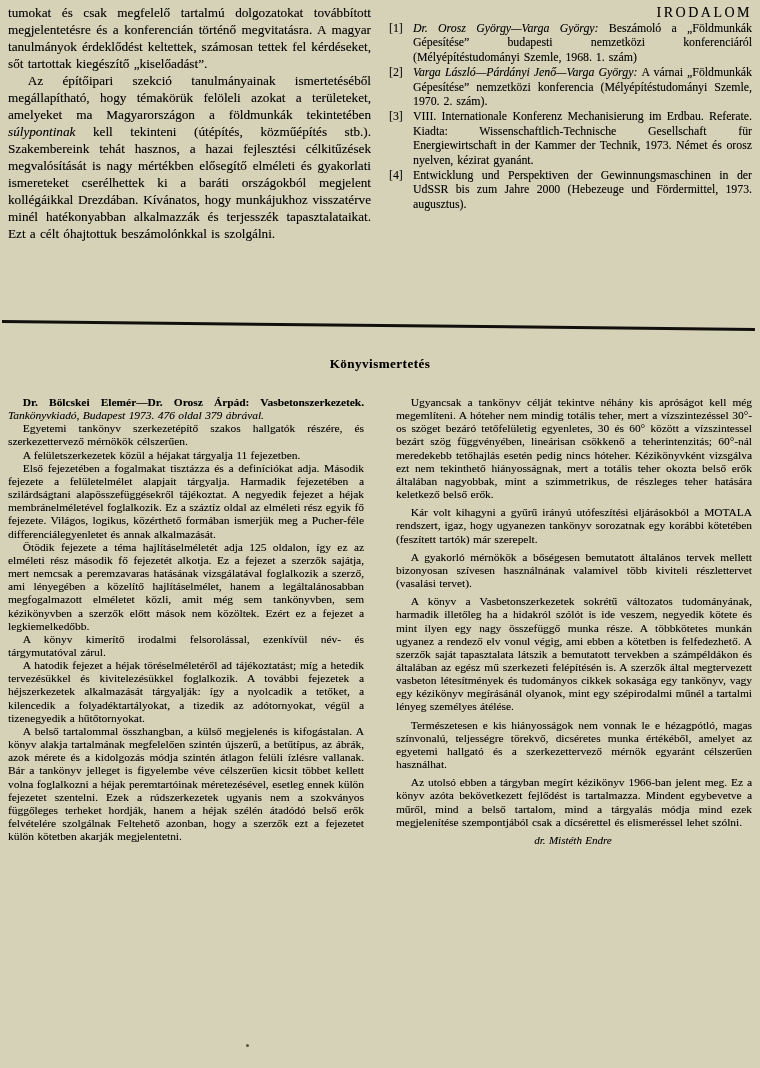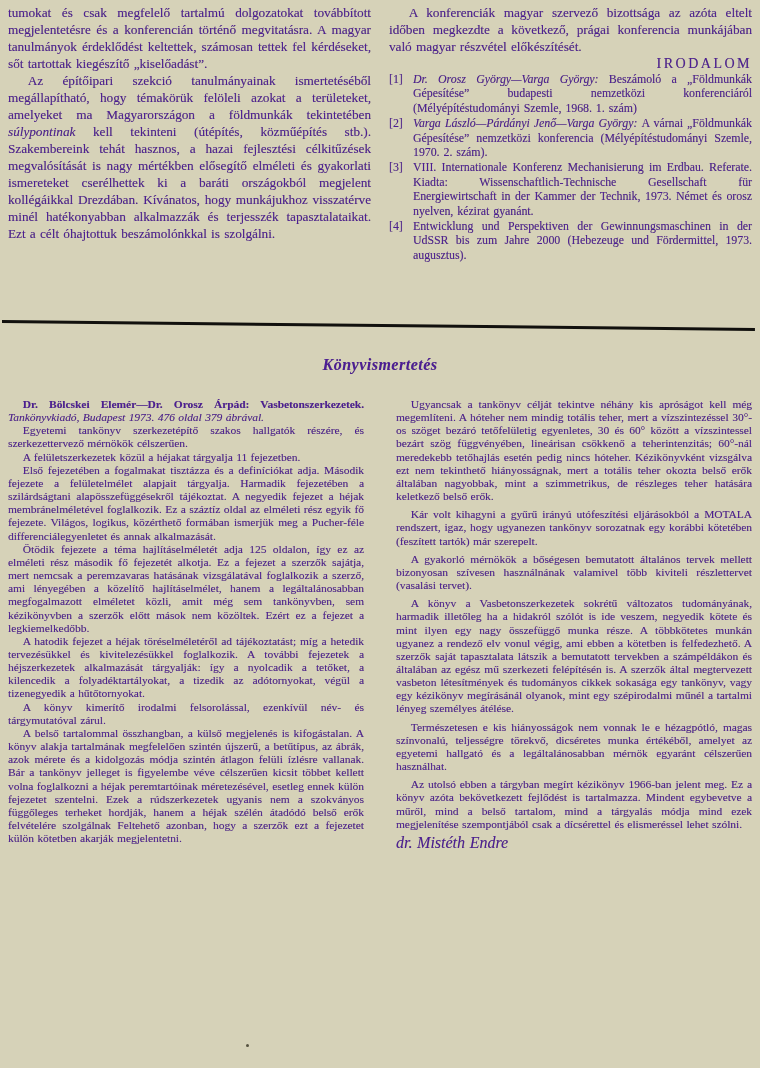--- a/index.html
+++ b/index.html
@@ -1,21 +1,21 @@
 <!DOCTYPE html>
 <html lang="hu"><head>
 <meta charset="utf-8">
 <style>
   html,body{margin:0;padding:0;background:#888;}
   .page{
     position:relative;
     width:760px;height:1068px;
     margin:0 auto;
     background:#d6d2b8;
-    color:#4c1d95;
+    color:#000000;
     font-family:"Liberation Serif","DejaVu Serif",serif;
     overflow:hidden;
     text-shadow:0.2px 0.2px 0.3px rgba(40,38,25,0.35);
   }
   
   .top-flex{position:absolute;top:4px;left:8px;width:744px;display:flex;gap:18px;}
   .top-col{width:50%;font-size:13.2px;line-height:17px;text-align:justify;word-spacing:1px;}
   .top-col p{margin:0;text-indent:1.5em;}
   .top-col p.no-indent{text-indent:0;}
   .lit-heading{
@@ -28,48 +28,47 @@
   .ref .txt{flex:1;text-align:justify;}
   .ital{font-style:italic;}
   
   .rule{
     position:absolute;top:320px;left:2px;width:753px;height:2.6px;
     background:#11100d;transform:rotate(0.6deg);transform-origin:0 50%;
   }
   
   .review{position:absolute;top:356px;left:8px;width:744px;}
   .review-title{
-    text-align:center;font-size:16px;font-weight:bold;font-style:italic;
+    text-align:center;font-size:13px;font-weight:bold;
     letter-spacing:0.5px;margin:0 0 24px 0;
   }
   .review-cols{display:flex;gap:32px;}
   .review-col{width:50%;font-size:11.4px;line-height:13.15px;text-align:justify;word-spacing:0.6px;}
   .review-col p{margin:0;text-indent:1.3em;}
   .review-col.right p{margin-bottom:5px;}
   .book-head .b{font-weight:bold;}
   .book-head .i{font-style:italic;}
   .signature{
-    text-align:left;font-style:italic;font-size:16px;
+    text-align:center;font-style:italic;font-size:11px;
     margin-top:3px;padding-right:2px;text-indent:0 !important;font-family:Liberation Serif, serif;
   }
   
   .dot{position:absolute;left:246px;top:1044px;width:3px;height:3px;border-radius:50%;background:#55523f;}
 </style>
 </head>
 <body>
 
 <div class="page">
 
   <div class="top-flex">
     <div class="top-col">
       <p class="no-indent">tumokat és csak megfelelő tartalmú dolgozatokat továbbított megjelentetésre és a konferencián történő megvitatásra. A magyar tanulmányok érdeklődést keltettek, számosan tettek fel kérdéseket, sőt tartottak kiegészítő „kiselőadást”.</p>
       <p><span>Az építőipari szekció tanulmányainak ismertetéséből megállapítható, hogy témakörük felöleli azokat a területeket, amelyeket ma Magyarországon a földmunkák tekintetében </span><span class="ital">súlypontinak</span><span> kell tekinteni (útépítés, közműépítés stb.). Szakembereink tehát hasznos, a hazai fejlesztési célkitűzések megvalósítását is nagy mértékben elősegítő elméleti és gyakorlati ismereteket cserélhettek ki a baráti országokból megjelent kollégáikkal Drezdában. Kívánatos, hogy munkájukhoz visszatérve minél hatékonyabban alkalmazzák és terjesszék tapasztalataikat. Ezt a célt óhajtottuk beszámolónkkal is szolgálni.</span></p>
     </div>
     <div class="top-col">
-      <p>A konferenciák magyar szervező bizottsága az azóta eltelt időben megkezdte a következő, prágai konferencia munkájában való magyar részvétel előkészítését.</p>
       <p class="lit-heading">IRODALOM</p>
       <div class="refs">
 
           <div class="ref">
             <span class="num">[1]</span>
             <span class="txt"><span class="ital">Dr. Orosz György—Varga György: </span><span>Beszámoló a „Földmunkák Gépesítése” budapesti nemzetközi konferenciáról (Mélyépítéstudományi Szemle, 1968. 1. szám)</span></span>
           </div>
 
           <div class="ref">
             <span class="num">[2]</span>
@@ -99,41 +98,41 @@
         <div>
 
             <p>Egyetemi tankönyv szerkezetépítő szakos hallgatók részére, és szerkezettervező mérnökök célszerűen.</p>
 
             <p>A felületszerkezetek közül a héjakat tárgyalja 11 fejezetben.</p>
 
             <p>Első fejezetében a fogalmakat tisztázza és a definíciókat adja. Második fejezete a felületelmélet alapjait tárgyalja. Harmadik fejezetében a szilárdságtani alapösszefüggésekről tájékoztat. A negyedik fejezet a héjak membránelméletével foglalkozik. Ez a száztíz oldal az elméleti rész egyik fő fejezete. Világos, logikus, közérthető formában ismerjük meg a Pucher-féle differenciálegyenletet és annak alkalmazását.</p>
 
             <p>Ötödik fejezete a téma hajlításelméletét adja 125 oldalon, így ez az elméleti rész második fő fejezetét alkotja. Ez a fejezet a szerzők sajátja, mert nemcsak a peremzavaras hatásának vizsgálatával foglalkozik a szerző, ami lényegében a közelítő hajlításelmélet, hanem a legáltalánosabban megfogalmazott elméletet közli, amit még sem tankönyvben, sem kézikönyvben a szerzők előtt mások nem közöltek. Ezért ez a fejezet a legkiemelkedőbb.</p>
 
+            <p>A könyv kimerítő irodalmi felsorolással, ezenkívül név- és tárgymutatóval zárul.</p>
+
             <p>A hatodik fejezet a héjak töréselméletéről ad tájékoztatást; míg a hetedik tervezésükkel és kivitelezésükkel foglalkozik. A további fejezetek a héjszerkezetek alkalmazását tárgyalják: így a nyolcadik a tetőket, a kilencedik a folyadéktartályokat, a tizedik az adótornyokat, végül a tizenegyedik a hűtőtornyokat.</p>
-
-            <p>A könyv kimerítő irodalmi felsorolással, ezenkívül név- és tárgymutatóval zárul.</p>
 
 
             <p>A belső tartalommal összhangban, a külső megjelenés is kifogástalan. A könyv alakja tartalmának megfelelően szintén újszerű, a betűtípus, az ábrák, azok mérete és a kidolgozás módja szintén átlagon felüli ízlésre vallanak. Bár a tankönyv jelleget is figyelembe véve célszerűen kicsit többet kellett volna foglalkozni a héjak peremtartóinak méretezésével, esetleg ennek külön fejezetet szentelni. Ezek a rúdszerkezetek ugyanis nem a szokványos függőleges terheket hordják, hanem a héjak szélén átadódó belső erők felvételére szolgálnak Feltehető azonban, hogy a szerzők ezt a fejezetet külön kötetben akarják megjelentetni.</p>
           </div>
       </div>
       <div class="review-col right">
         <div>
 
             <p>Ugyancsak a tankönyv célját tekintve néhány kis apróságot kell még megemlíteni. A hóteher nem mindig totális teher, mert a vízszintezéssel 30°-os szöget bezáró tetőfelületig egyenletes, 30 és 60° között a vízszintessel bezárt szög függvényében, lineárisan csökkenő a teherintenzitás; 60°-nál meredekebb tetőhajlás esetén pedig nincs hóteher. Kézikönyvként vizsgálva ezt nem tekinthető hiányosságnak, mert a totális teher okozta belső erők általában nagyobbak, mint a szimmetrikus, de részleges teher hatására keletkező belső erők.</p>
 
             <p>Kár volt kihagyni a gyűrű irányú utófeszítési eljárásokból a MOTALA rendszert, igaz, hogy ugyanezen tankönyv sorozatnak egy korábbi kötetében (feszített tartók) már szerepelt.</p>
 
             <p>A gyakorló mérnökök a bőségesen bemutatott általános tervek mellett bizonyosan szívesen használnának valamivel több kiviteli részlettervet (vasalási tervet).</p>
 
 
             <p>A könyv a Vasbetonszerkezetek sokrétű változatos tudományának, harmadik illetőleg ha a hidakról szólót is ide veszem, negyedik kötete és mint ilyen egy nagy összefüggő munka része. A többkötetes munkán ugyanez a rendező elv vonul végig, ami ebben a kötetben is felfedezhető. A szerzők saját tapasztalata látszik a bemutatott tervekben a számpéldákon és általában az egész mű szerkezeti felépítésén is. A szerzők által megtervezett vasbeton létesítmények és tudományos cikkek sokasága egy tankönyv, vagy egy kézikönyv megírásánál olyanok, mint egy szépirodalmi műnél a tartalmi lényeg személyes átélése.</p>
 
-            <p>Természetesen e kis hiányosságok nem vonnak le e hézagpótló, magas színvonalú, teljességre törekvő, dicséretes munka értékéből, amelyet az egyetemi hallgató és a legáltalánosabban mérnök egyaránt célszerűen használhat.</p>
+            <p>Természetesen e kis hiányosságok nem vonnak le e hézagpótló, magas színvonalú, teljességre törekvő, dicséretes munka értékéből, amelyet az egyetemi hallgató és a szerkezettervező mérnök egyaránt célszerűen használhat.</p>
 
             <p>Az utolsó ebben a tárgyban megírt kézikönyv 1966-ban jelent meg. Ez a könyv azóta bekövetkezett fejlődést is tartalmazza. Mindent egybevetve a műről, mind a belső tartalom, mind a tárgyalás módja mind ezek megjelenítése szempontjából csak a dícsérettel és elismeréssel lehet szólni.</p>
           </div>
         <p class="signature">dr. Mistéth Endre</p>
       </div>
     </div>
   </div>
 
   <div class="dot"></div>
 

